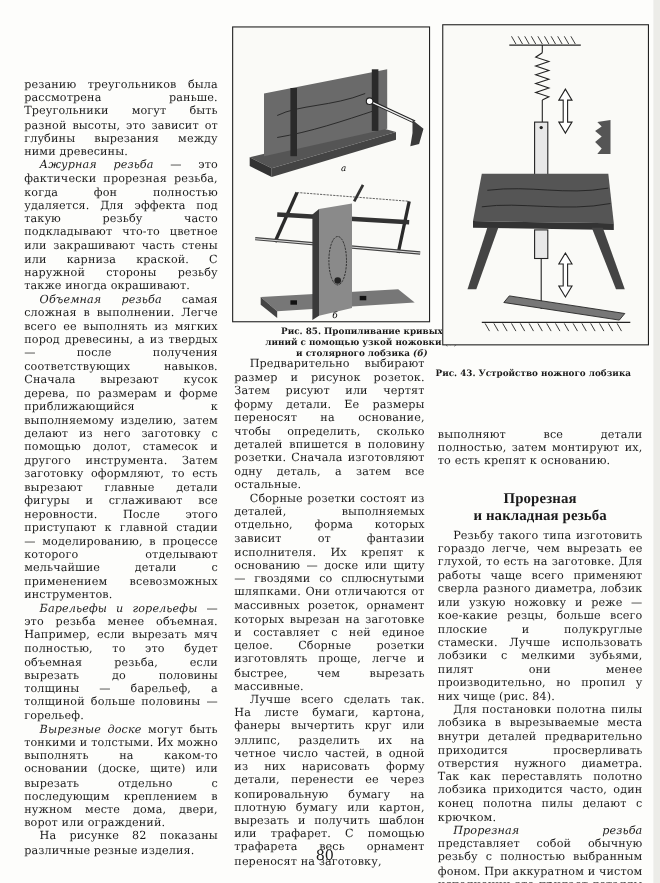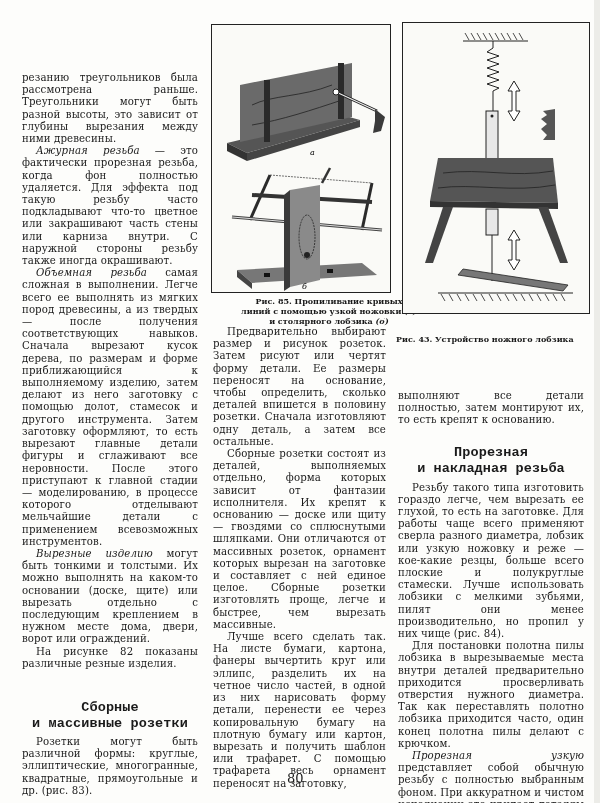--- a/index.html
+++ b/index.html
@@ -8,41 +8,42 @@
     font-family: "DejaVu Serif", serif; color: #1a1a1a;
   }
   .col { position: absolute; font-size: 10.2px; line-height: 12.2px; text-align: justify; letter-spacing: 0.1px; }
   .col p { margin: 0; text-indent: 14px; }
   .col p.noindent { text-indent: 0; margin-top: 48px; }
   .col em { }
   .col1 { left: 22px; top: 24px; width: 176px; }
   .col2 { left: 213px; top: 326px; width: 173px; }
   .col3 { left: 398px; top: 342px; width: 186px; }
   h2 {
-    font-family: Liberation Mono, monospace; font-weight: bold; font-size: 13.5px; line-height: 16px;
+    font-family: Liberation Serif, serif; font-weight: bold; font-size: 13.5px; line-height: 16px;
     text-align: center; margin: 0;
   }
   .caption { font-family: "DejaVu Serif", serif; font-weight: bold; font-size: 8px; line-height: 10px; }
   .caption em { font-style: italic; }
   .fig { position: absolute; border: 1px solid #222; background: #fafaf7; }
   .fig85 { left: 211px; top: 24px; width: 178px; height: 267px; }
   .fig86 { left: 402px; top: 22px; width: 186px; height: 290px; }
   .pagenum { position: absolute; left: 287px; top: 771px; font-weight: normal; font-size: 13px; font-family: "DejaVu Serif", serif; }
   .rightedge { position: absolute; right: 0; top: 0; width: 6px; height: 803px; background: #ecece8; }
 </style>
 </head>
 <body>
 
 <div class="rightedge"></div>
 
 <div class="col col1">
   <p class="noindent">резанию треугольников была рассмотрена раньше. Треугольники могут быть разной высоты, это зависит от глубины вырезания между ними древесины.</p>
-  <p><em>Ажурная резьба</em><span> — это фактически прорезная резьба, когда фон полностью удаляется. Для эффекта под такую резьбу часто подкладывают что-то цветное или закрашивают часть стены или карниза внутри. С наружной стороны резьбу также иногда окрашивают.</span></p>
+  <p><em>Ажурная резьба</em><span> — это фактически прорезная резьба, когда фон полностью удаляется. Для эффекта под такую резьбу часто подкладывают что-то цветное или закрашивают часть стены или карниза краской. С наружной стороны резьбу также иногда окрашивают.</span></p>
   <p><em>Объемная резьба</em><span> самая сложная в выполнении. Легче всего ее выполнять из мягких пород древесины, а из твердых — после получения соответствующих навыков. Сначала вырезают кусок дерева, по размерам и форме приближающийся к выполняемому изделию, затем делают из него заготовку с помощью долот, стамесок и другого инструмента. Затем заготовку оформляют, то есть вырезают главные детали фигуры и сглаживают все неровности. После этого приступают к главной стадии — моделированию, в процессе которого отделывают мельчайшие детали с применением всевозможных инструментов.</span></p>
-  <p><em>Вырезные изделию</em><span> могут быть тонкими и толстыми. Их можно выполнять на каком-то основании (доске, щите) или вырезать отдельно с последующим креплением в нужном месте дома, двери, ворот или ограждений.</span></p>
+  <p><em>Барельефы и горельефы</em><span> — это резьба менее объемная. Например, если вырезать мяч полностью, то это будет объемная резьба, если вырезать до половины толщины — барельеф, а толщиной больше половины — горельеф.</span></p>
+  <p><em>Вырезные доске</em><span> могут быть тонкими и толстыми. Их можно выполнять на каком-то основании (доске, щите) или вырезать отдельно с последующим креплением в нужном месте дома, двери, ворот или ограждений.</span></p>
   <p>На рисунке 82 показаны различные резные изделия.</p>
   <div style="height:30px"></div>
   <h2>
     <span>Сборные</span><br>
     <span>и массивные розетки</span>
   </h2>
   <div style="height:4px"></div>
   <p>Розетки могут быть различной формы: круглые, эллиптические, многогранные, квадратные, прямоугольные и др. (рис. 83).</p>
 </div>
 
@@ -159,16 +160,16 @@
 <div class="col col3">
   <p class="noindent">выполняют все детали полностью, затем монтируют их, то есть крепят к основанию.</p>
   <div style="height:18px"></div>
   <h2>
     <span>Прорезная</span><br>
     <span>и накладная резьба</span>
   </h2>
   <div style="height:5px"></div>
   <p>Резьбу такого типа изготовить гораздо легче, чем вырезать ее глухой, то есть на заготовке. Для работы чаще всего применяют сверла разного диаметра, лобзик или узкую ножовку и реже — кое-какие резцы, больше всего плоские и полукруглые стамески. Лучше использовать лобзики с мелкими зубьями, пилят они менее производительно, но пропил у них чище (рис. 84).</p>
   <p>Для постановки полотна пилы лобзика в вырезываемые места внутри деталей предварительно приходится просверливать отверстия нужного диаметра. Так как переставлять полотно лобзика приходится часто, один конец полотна пилы делают с крючком.</p>
-  <p><em>Прорезная узкую</em><span> представляет собой обычную резьбу с полностью выбранным фоном. При аккуратном и чистом исполнении это придает деталям ажурность</span></p>
+  <p><em>Прорезная резьба</em><span> представляет собой обычную резьбу с полностью выбранным фоном. При аккуратном и чистом исполнении это придает деталям ажурность</span></p>
 </div>
 
 <div class="pagenum">80</div>
 
 </body></html>

